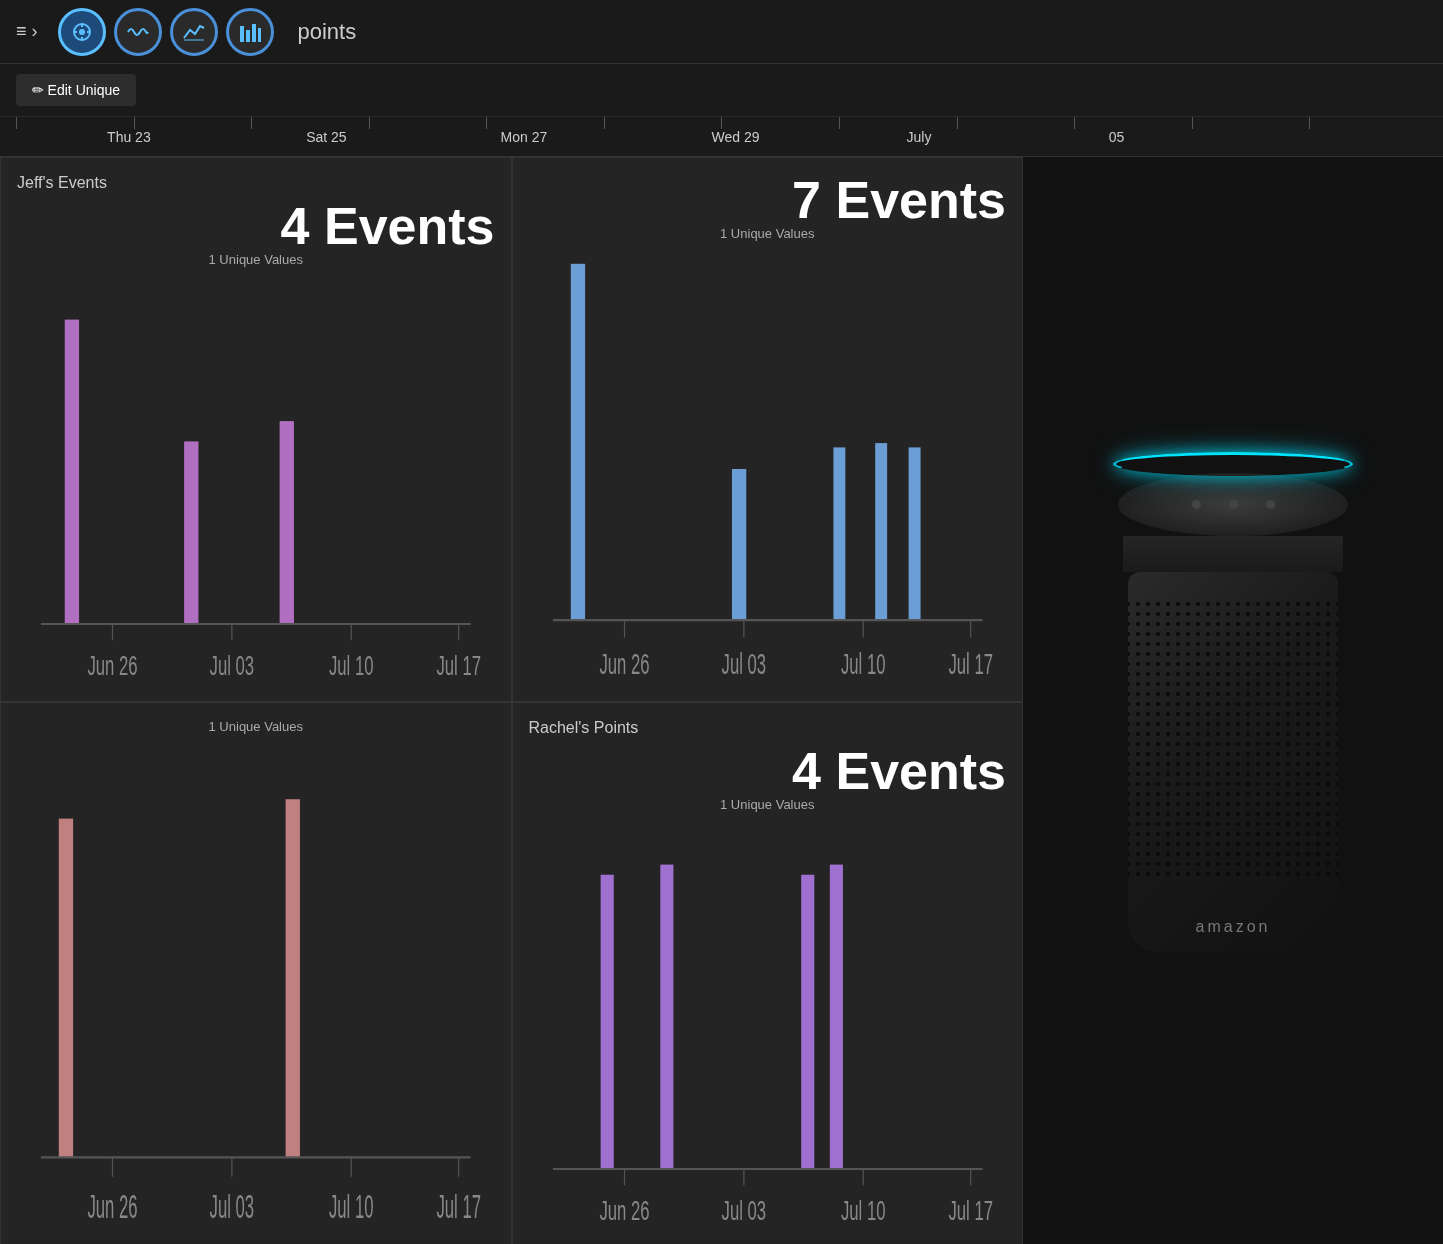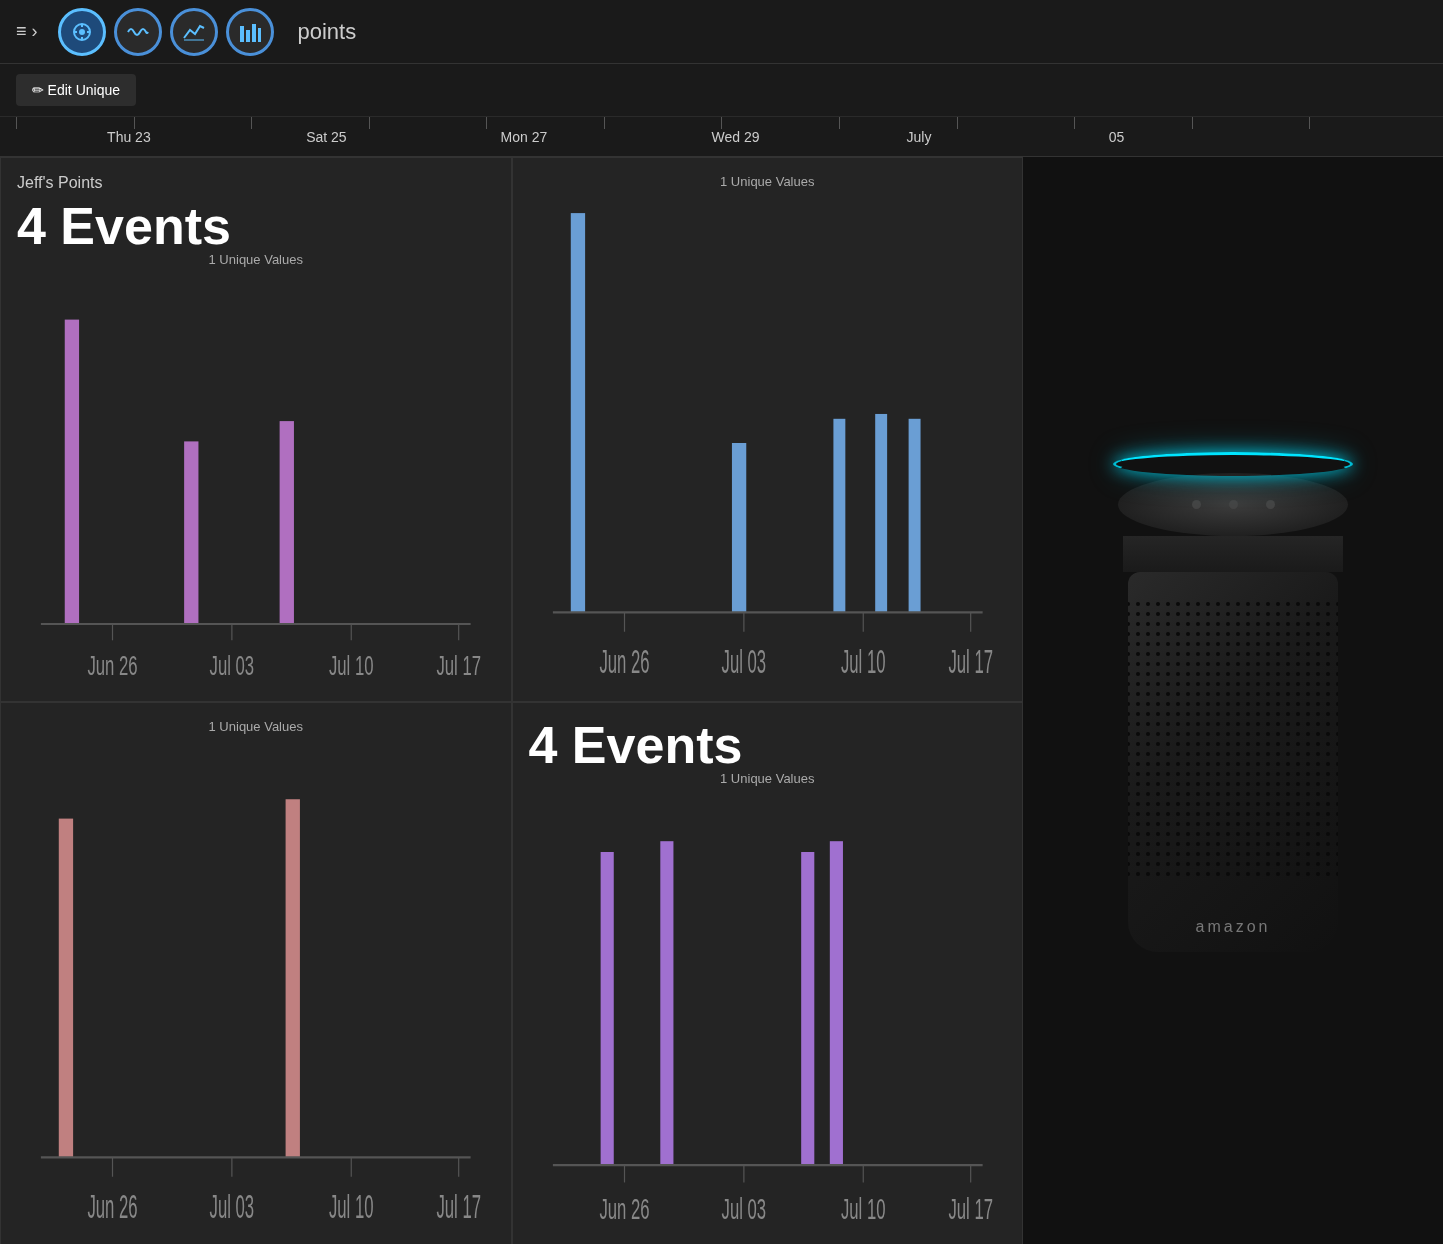--- a/index.html
+++ b/index.html
@@ -130,21 +130,21 @@
     .tile-title {
       font-size: 16px;
       color: #ccc;
       margin-bottom: 8px;
     }
 
     .tile-events {
       font-size: 52px;
       font-weight: bold;
       color: #fff;
-      text-align: left;
+      text-align: right;
       line-height: 1;
     }
 
     .tile-unique {
       font-size: 13px;
       color: #aaa;
       text-align: center;
       margin-bottom: 8px;
     }
 
@@ -247,21 +247,21 @@
     <span class="timeline-label" style="left:64%;top:12px;">July</span>
     <span class="timeline-label" style="left:78%;top:12px;">05</span>
   </div>
 </div>
 
 <div class="main-content">
 
   <div class="dashboard-grid">
 
     <div class="tile">
-      <div class="tile-title">Jeff's Points</div>
+      <div class="tile-title">Jeff's Events</div>
       <div class="tile-events">4 Events</div>
       <div class="tile-unique">1 Unique Values</div>
       <div class="chart-area">
         <svg class="chart-svg" viewBox="0 0 400 200" preserveAspectRatio="none">
 
           <rect x="40" y="20" width="12" height="150" fill="#b06fc0"></rect>
           <rect x="140" y="80" width="12" height="90" fill="#b06fc0"></rect>
           <rect x="220" y="70" width="12" height="100" fill="#b06fc0"></rect>
 
           <line x1="20" y1="170" x2="380" y2="170" stroke="#555" stroke-width="1"></line>
@@ -273,20 +273,21 @@
 
           <text x="80" y="195" fill="#888" font-size="14" text-anchor="middle">Jun 26</text>
           <text x="180" y="195" fill="#888" font-size="14" text-anchor="middle">Jul 03</text>
           <text x="280" y="195" fill="#888" font-size="14" text-anchor="middle">Jul 10</text>
           <text x="370" y="195" fill="#888" font-size="14" text-anchor="middle">Jul 17</text>
         </svg>
       </div>
     </div>
 
     <div class="tile">
+      <div class="tile-events">7 Events</div>
       <div class="tile-unique">1 Unique Values</div>
       <div class="chart-area">
         <svg class="chart-svg" viewBox="0 0 400 200" preserveAspectRatio="none">
 
           <rect x="35" y="5" width="12" height="165" fill="#6a9ed4"></rect>
 
           <rect x="170" y="100" width="12" height="70" fill="#6a9ed4"></rect>
           <rect x="255" y="90" width="10" height="80" fill="#6a9ed4"></rect>
           <rect x="290" y="88" width="10" height="82" fill="#6a9ed4"></rect>
           <rect x="318" y="90" width="10" height="80" fill="#6a9ed4"></rect>
@@ -317,20 +318,21 @@
           <line x1="370" y1="170" x2="370" y2="178" stroke="#555" stroke-width="1"></line>
           <text x="80" y="195" fill="#888" font-size="14" text-anchor="middle">Jun 26</text>
           <text x="180" y="195" fill="#888" font-size="14" text-anchor="middle">Jul 03</text>
           <text x="280" y="195" fill="#888" font-size="14" text-anchor="middle">Jul 10</text>
           <text x="370" y="195" fill="#888" font-size="14" text-anchor="middle">Jul 17</text>
         </svg>
       </div>
     </div>
 
     <div class="tile">
+      <div class="tile-title">Rachel's Points</div>
       <div class="tile-events">4 Events</div>
       <div class="tile-unique">1 Unique Values</div>
       <div class="chart-area">
         <svg class="chart-svg" viewBox="0 0 400 200" preserveAspectRatio="none">
           <rect x="60" y="25" width="11" height="145" fill="#a070d0"></rect>
           <rect x="110" y="20" width="11" height="150" fill="#a070d0"></rect>
           <rect x="228" y="25" width="11" height="145" fill="#a070d0"></rect>
           <rect x="252" y="20" width="11" height="150" fill="#a070d0"></rect>
           <line x1="20" y1="170" x2="380" y2="170" stroke="#555" stroke-width="1"></line>
           <line x1="80" y1="170" x2="80" y2="178" stroke="#555" stroke-width="1"></line>

